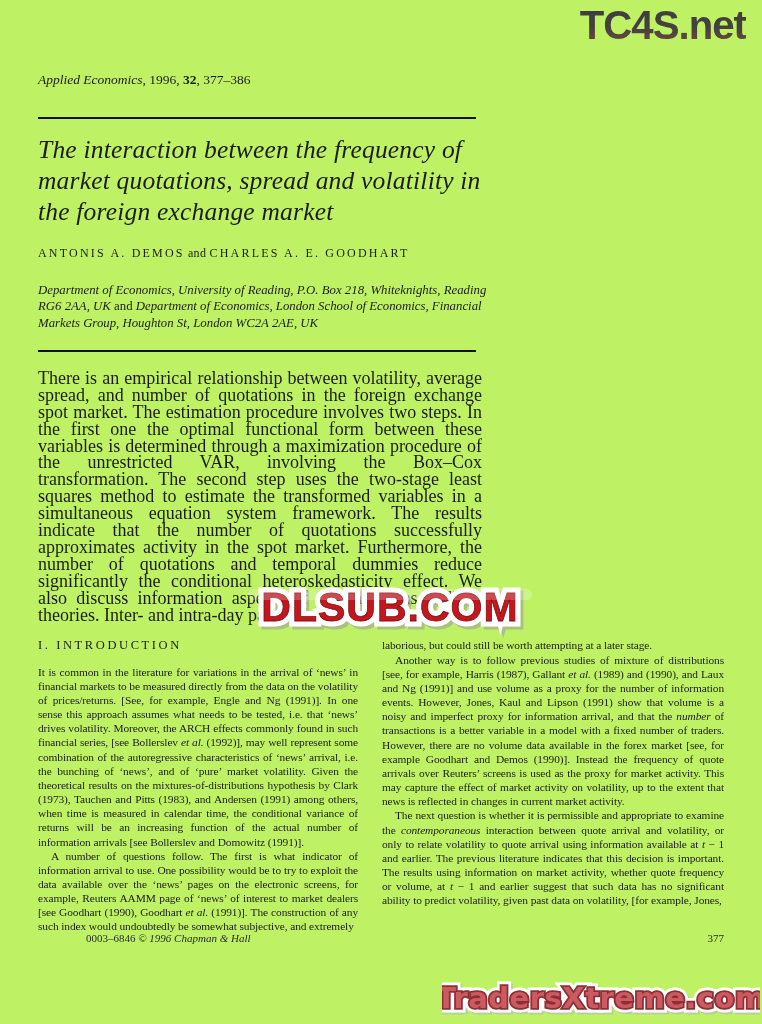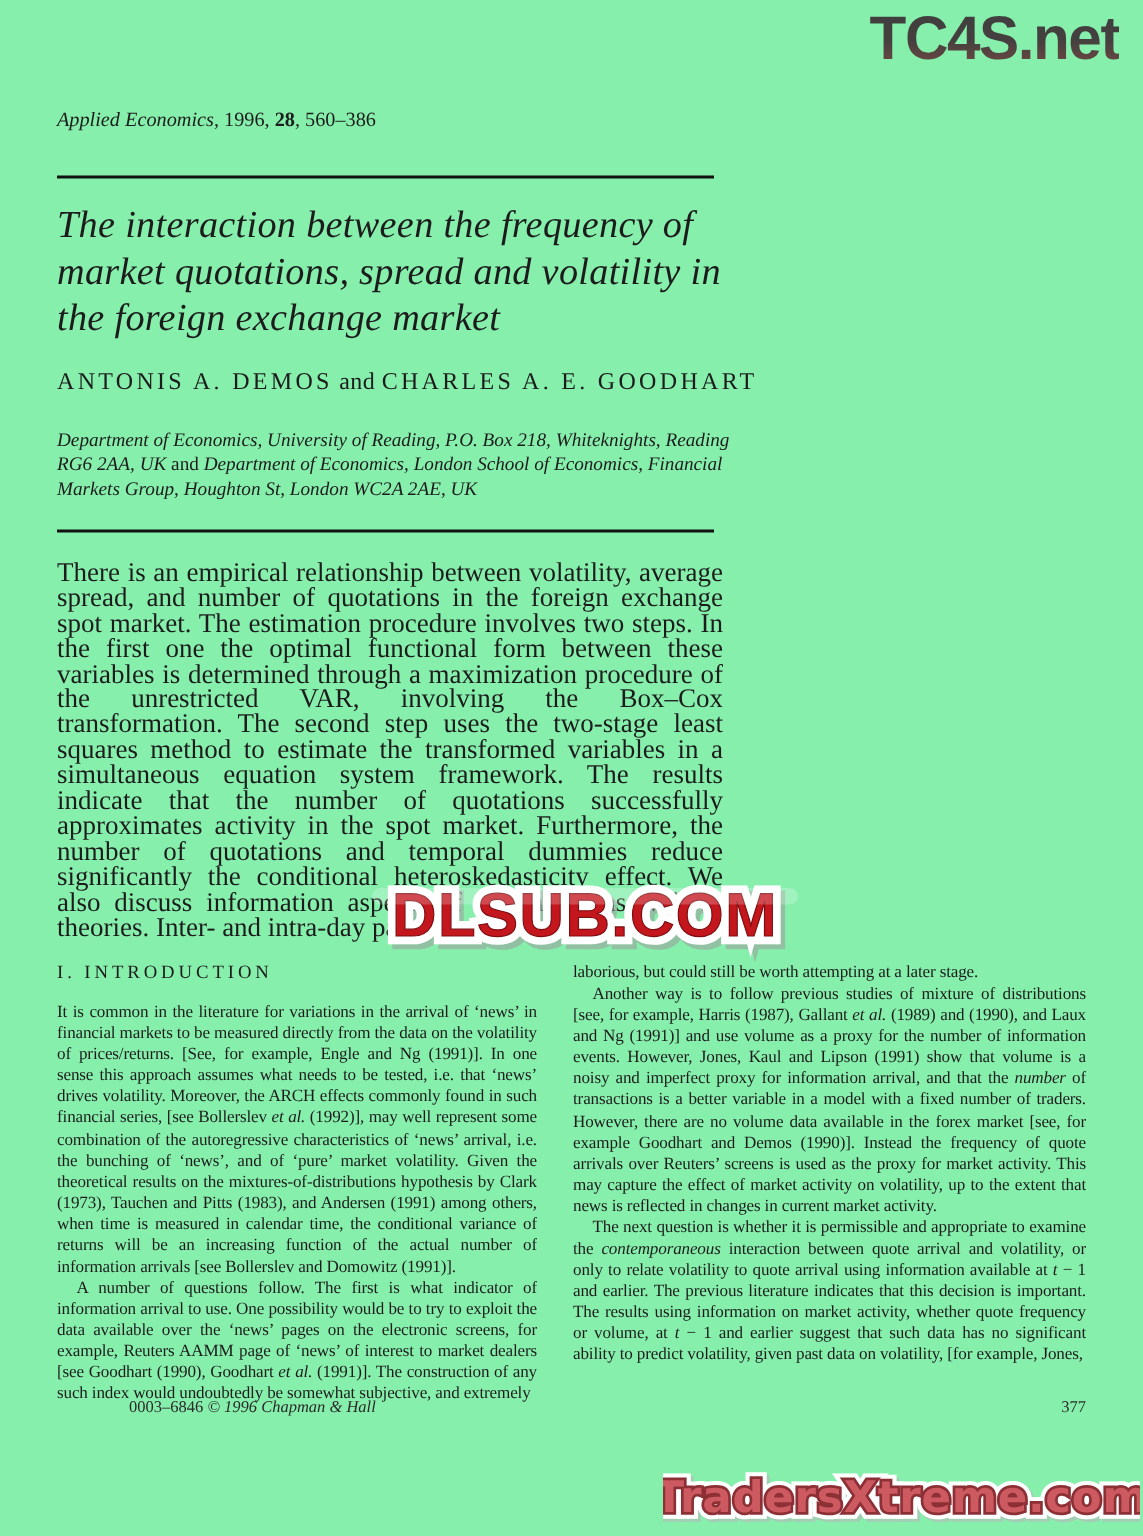--- a/index.html
+++ b/index.html
@@ -1,19 +1,19 @@
 <!DOCTYPE html>
 <html><head>
 <meta charset="utf-8">
 <style>
   html,body { margin:0; padding:0; }
   .page {
     position: relative;
     width: 762px; height: 1024px;
-    background: #86efac;
+    background: #bef264;
     font-family: "Liberation Serif", serif;
     color: #1c1c1c;
     overflow: hidden;
   }
   
   .tc4s {
     position: absolute; top: 2px; right: 14px;
     font-family: "Liberation Sans", sans-serif;
     font-weight: bold; font-size: 41px; letter-spacing: -1px;
     background: linear-gradient(180deg, #3e3e3e 0%, #44403f 52%, #7a4a43 100%);
@@ -28,21 +28,21 @@
   .rule { height: 2px; background: #111; width: 438px; border: 0; }
   .rule-top { margin-top: 29px; }
   .rule-abs { margin-top: 19px; }
   .title {
     margin: 15px 0 12px 0; width: 474px;
     font-style: italic; font-weight: normal;
     font-size: 25.5px; line-height: 31px;
     letter-spacing: 0.2px;
   }
   .authors {
-    margin: 19px 0 0 0; font-size: 16px; letter-spacing: 2.2px;
+    margin: 19px 0 0 0; font-size: 12px; letter-spacing: 2.2px;
     white-space: nowrap;
   }
   .authors .conj { letter-spacing: 0.3px; }
   .affiliation {
     margin: 21px 0 0 0; width: 452px;
     font-size: 12.8px; line-height: 16.3px;
   }
   .affiliation .it { font-style: italic; }
   .abstract-wrap { position: relative; margin-top: 18px; }
   .abstract {
@@ -95,21 +95,21 @@
 </style>
 </head>
 <body>
 
 <div class="page">
 
   <div class="tc4s">TC4S.net</div>
 
   <main class="content">
 
-    <p class="journal-line"><span class="it i">Applied Economics</span><span>, 1996, </span><span style="font-weight: bold;">28</span><span>, 560–386</span></p>
+    <p class="journal-line"><span class="it i">Applied Economics</span><span>, 1996, </span><span style="font-weight: bold;">32</span><span>, 377–386</span></p>
 
     <div class="rule rule-top"></div>
 
     <h1 class="title">The interaction between the frequency of market quotations, spread and volatility in the foreign exchange market</h1>
 
     <p class="authors"><span>ANTONIS A. DEMOS</span><span class="conj"> and </span><span>CHARLES A. E. GOODHART</span></p>
 
     <p class="affiliation"><span class="it i">Department of Economics, University of Reading, P.O. Box 218, Whiteknights, Reading RG6 2AA, UK</span><span> and </span><span class="it i">Department of Economics, London School of Economics, Financial Markets Group, Houghton St, London WC2A 2AE, UK</span></p>
 
     <div class="rule rule-abs"></div>

